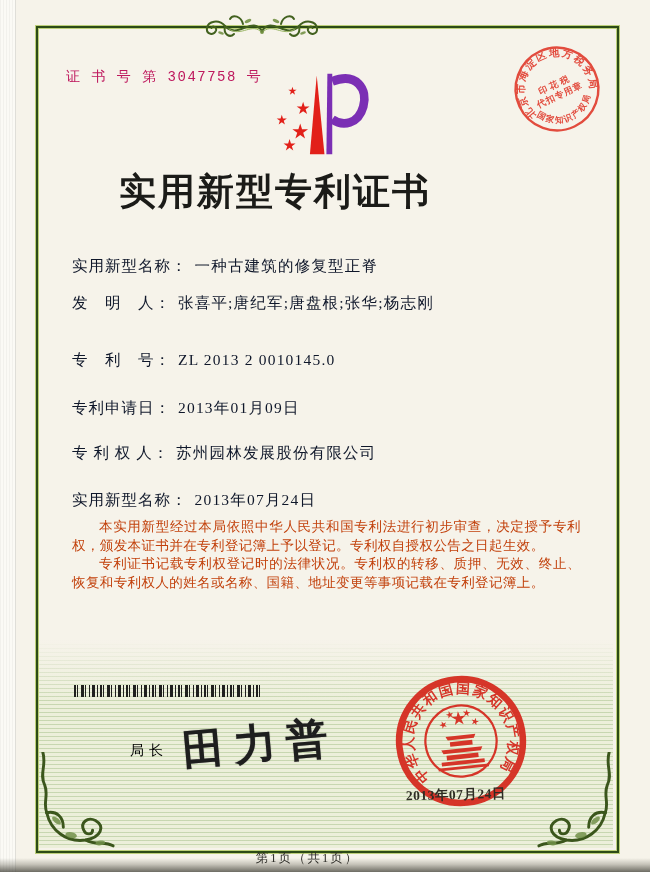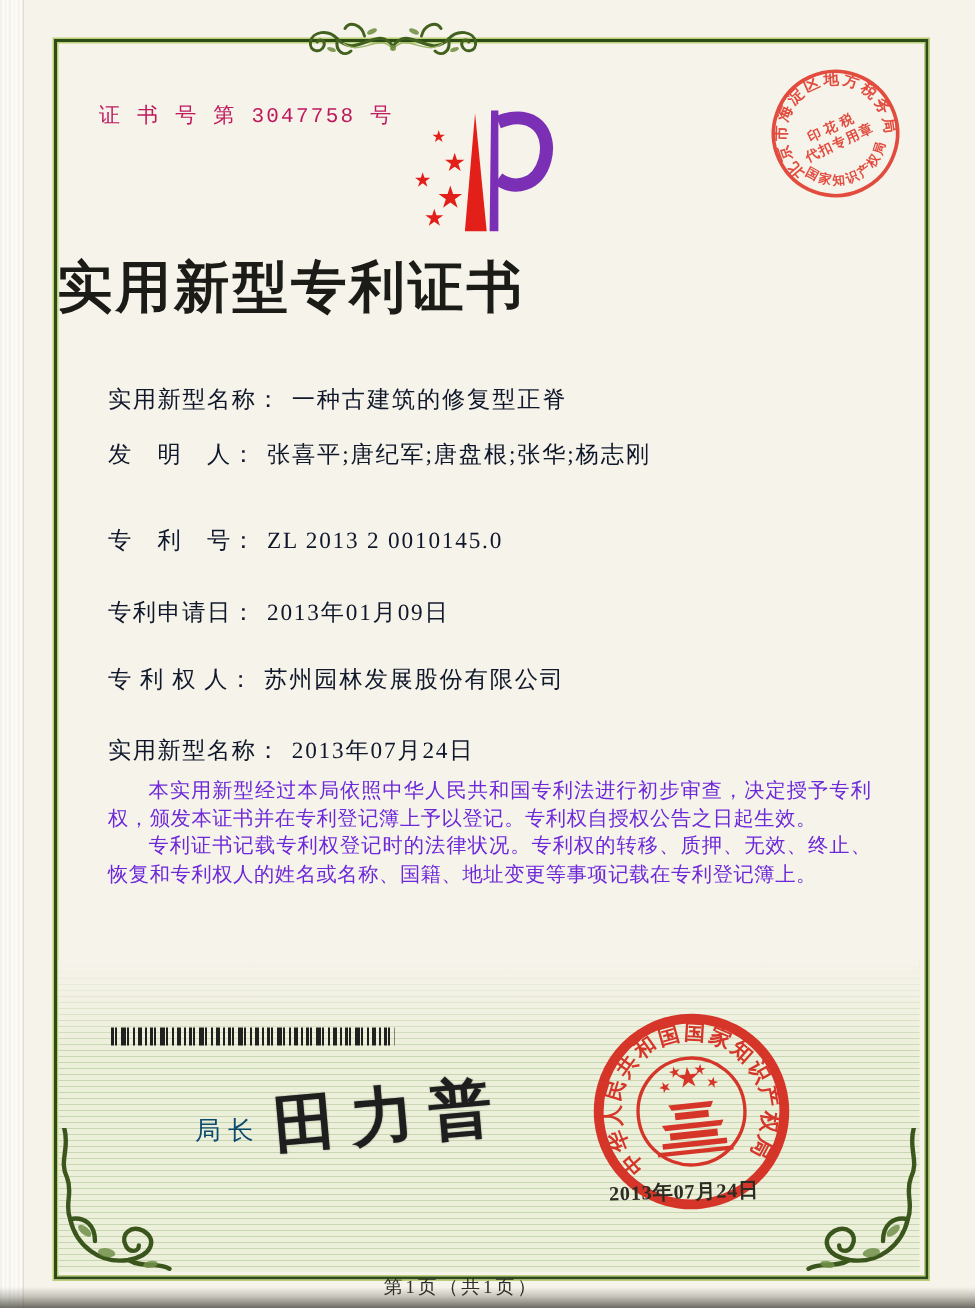--- a/index.html
+++ b/index.html
@@ -25,39 +25,39 @@
 
   
   .green-zone{left:39px;top:640px;width:574px;height:208px;
     background-color:#ecefda;
     background-image:repeating-linear-gradient(180deg,rgba(139,175,108,0.38) 0 1px,rgba(236,239,218,0) 1px 4px);}
   .green-zone::after{content:"";position:absolute;left:0;top:0;right:0;height:62px;
     background:linear-gradient(180deg,#f6f3ea 0%,rgba(246,243,234,0) 100%);}
 
   
   .cert-no{left:66px;top:68px;font-size:14px;letter-spacing:1.5px;color:#be185d;font-family:Liberation Mono, monospace;}
-  .title{left:38px;top:167px;width:474px;
+  .title{left:38px;top:167px;width:474px;text-align:center;
     font-size:37px;font-weight:700;letter-spacing:2px;color:#1b1b18;}
   .field{left:72px;font-size:15.5px;color:#0f172a;letter-spacing:1px;white-space:nowrap;}
   .field .val{margin-left:7px;letter-spacing:1.2px;}
   .paras{left:72px;top:518px;width:509px;font-size:13.5px;line-height:18.7px;
-    color:#6d28d9;text-align:justify;}
+    color:#c2410c;text-align:justify;}
   .paras p{margin:0;text-indent:2em;letter-spacing:0.4px;}
 
   .barcode{left:74px;top:685px;width:189px;height:12px;
     background:repeating-linear-gradient(90deg,
       #20201e 0 2px,rgba(0,0,0,0) 2px 3px,
       #20201e 3px 4px,rgba(0,0,0,0) 4px 7px,
       #20201e 7px 10px,rgba(0,0,0,0) 10px 11px,
       #20201e 11px 12px,rgba(0,0,0,0) 12px 15px,
       #20201e 15px 16px,rgba(0,0,0,0) 16px 18px,
       #20201e 18px 21px,rgba(0,0,0,0) 21px 23px,
       #20201e 23px 24px,rgba(0,0,0,0) 24px 26px);}
 
-  .role-label{left:130px;top:742px;font-size:17px;letter-spacing:5px;color:#0c4a6e;}
+  .role-label{left:130px;top:742px;font-size:14px;letter-spacing:5px;color:#000000;}
   .signature{left:182px;top:716px;font-size:42px;font-weight:700;color:#1e1e1e;
     letter-spacing:10px;transform:rotate(-5deg);white-space:nowrap;
     text-shadow:0 0 1px rgba(30,30,30,0.55);}
 
   .seal-wrap{left:386px;top:666px;width:150px;height:150px;transform:rotate(-6deg);opacity:0.93;}
   .seal-date{left:406px;top:786px;font-size:13.5px;font-weight:700;letter-spacing:0.5px;
     color:#2e2d24;transform:rotate(-1.5deg);white-space:nowrap;}
 
   .tax-stamp{left:510px;top:42px;width:94px;height:94px;transform:rotate(-25deg);opacity:0.9;}
 

